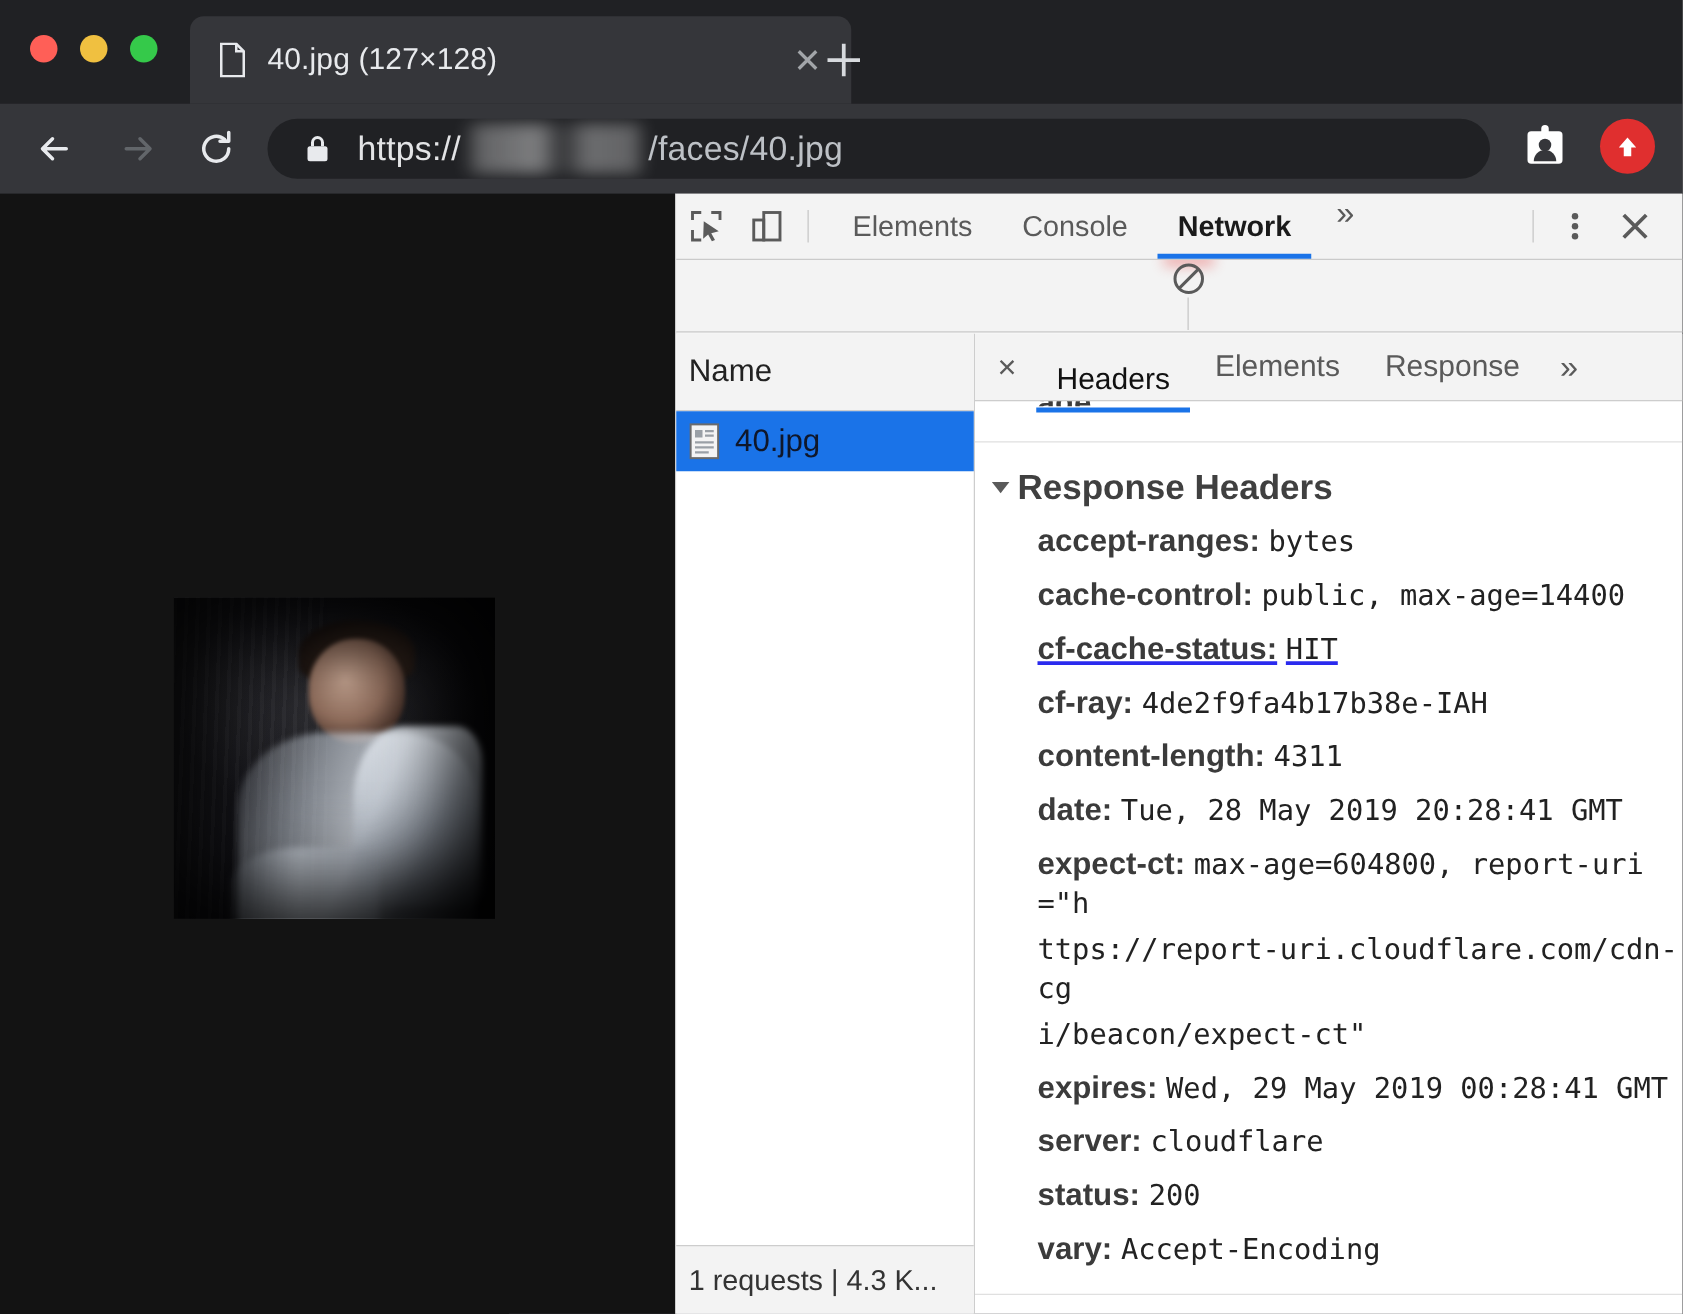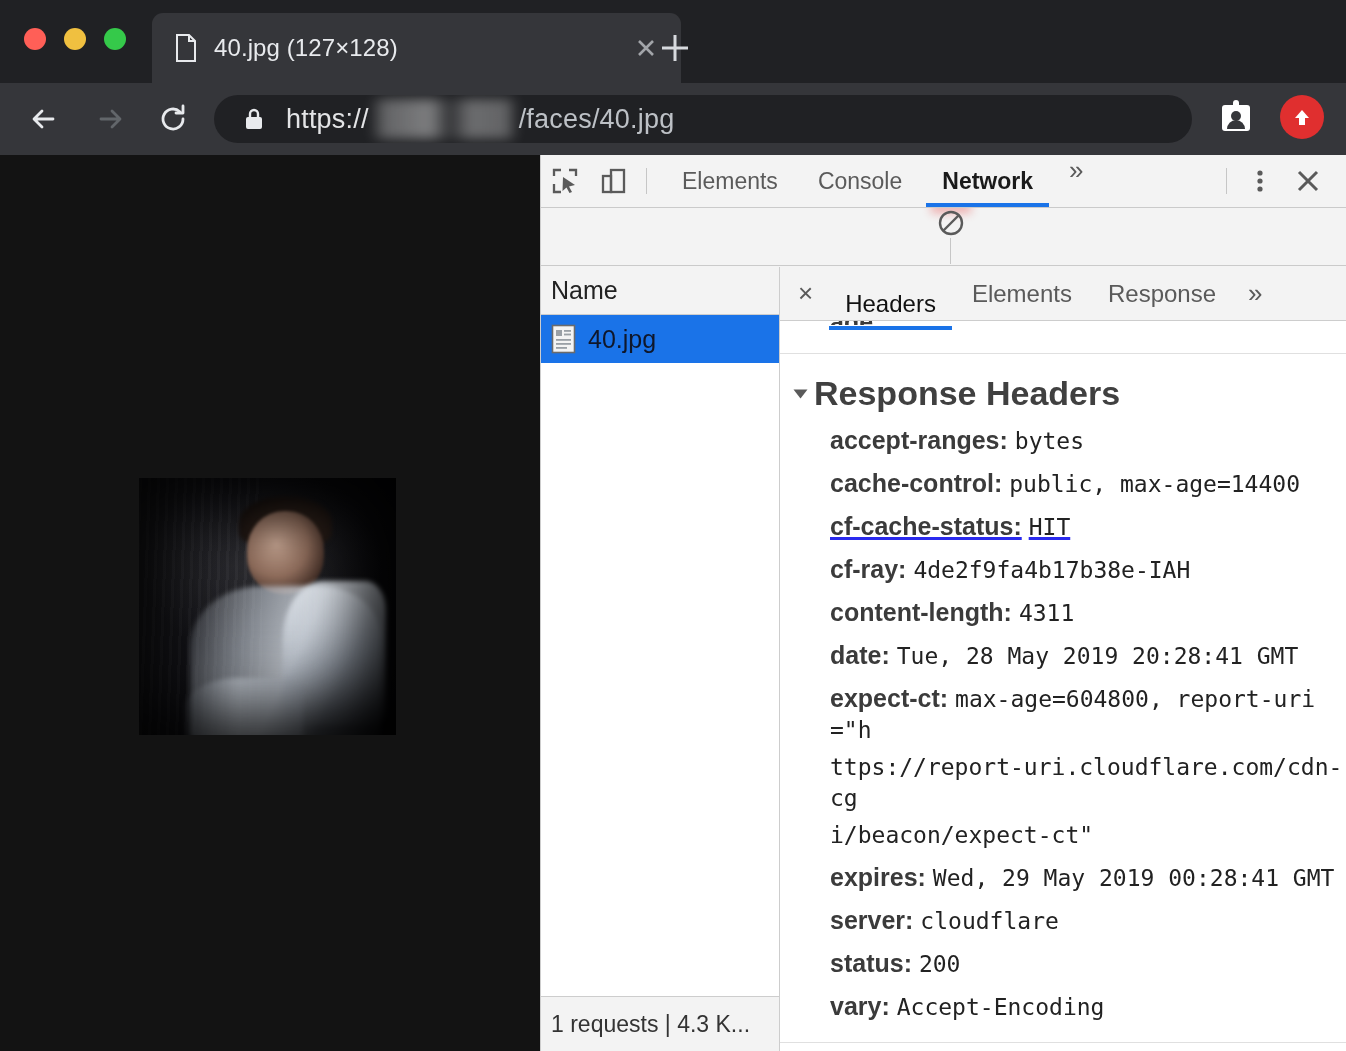--- a/index.html
+++ b/index.html
@@ -164,21 +164,21 @@
   }
   .cbx-label { font-size:23px; color:#be185d; margin-left:12px; white-space:nowrap; }
 
   .dt-body { position:absolute; left:0; top:112px; right:0; bottom:0; display:flex; }
 
   .namecol {
     width:239px; flex:0 0 auto; background:#fff; border-right:1px solid #cdcdcd;
     position:relative;
   }
   .namecol-head {
-    height:48px; background:#f3f3f3; border-bottom:1px solid #cdcdcd;
+    height:62px; background:#f3f3f3; border-bottom:1px solid #cdcdcd;
     display:flex; align-items:center; padding-left:10px;
     font-size:25px; color:#222;
   }
   .req-row {
     height:48px; background:#1a73e8; display:flex; align-items:center; padding-left:10px; gap:12px;
   }
   .req-row .doc-ico { width:25px; height:30px; flex:0 0 auto; }
   .req-row .label { color:#0f172a; font-size:25px; }
   .namecol-status {
     position:absolute; left:0; right:0; bottom:0; height:55px;
@@ -202,21 +202,21 @@
   .dtab-more { padding:0 14px; font-size:26px; color:#5a5a5a; }
 
   .hdr-scroll { position:absolute; left:0; right:0; top:54px; bottom:0; overflow:hidden; }
   .clipped-line {
     height:14px; overflow:hidden; padding-left:50px;
     font-size:25px; font-weight:bold; color:#3b3b3b; line-height:22px;
     position:relative; top:-10px;
   }
   .sect-rule { height:1px; background:#e0e0e0; margin-top:18px; }
   .sect-title {
-    font-size:34px; font-weight:bold; color:#404040;
+    font-size:28px; font-weight:bold; color:#404040;
     padding:20px 0 6px 16px; display:flex; align-items:center; gap:9px;
   }
   .tri { width:0;height:0;border-left:9px solid #5a5a5a;border-top:7px solid transparent;border-bottom:7px solid transparent; transform:rotate(90deg); }
   .hrow {
     padding:6px 0 6px 50px; font-size:25px; line-height:30px;
     color:#222; word-break:break-all;
   }
   .hname { font-weight:bold; color:#3b3b3b; font-family:"Liberation Sans", sans-serif; }
   .hval { font-family:"DejaVu Sans Mono", monospace; font-size:23px; color:#222; }
   .hrow.highlight .hname, .hrow.highlight .hval {

